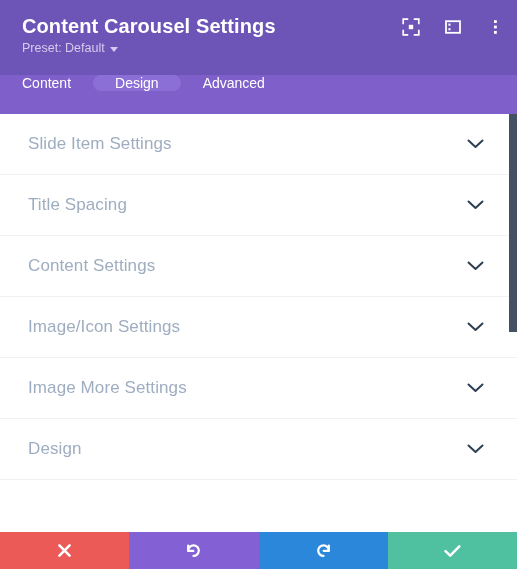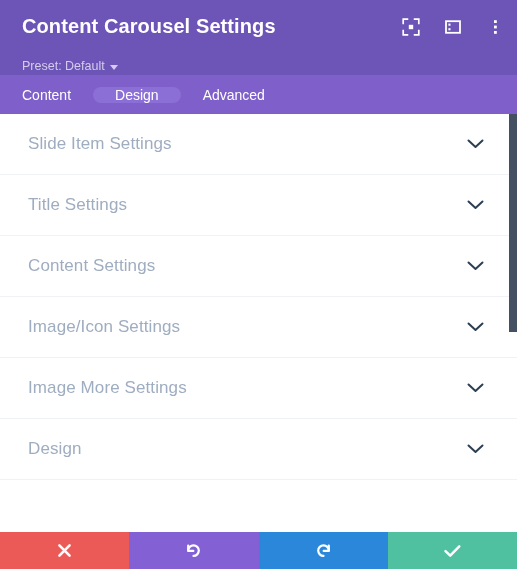--- a/index.html
+++ b/index.html
@@ -38,21 +38,21 @@
     font-size: 20px;
     font-weight: bold;
     letter-spacing: 0.1px;
     line-height: 24px;
     margin: 0;
   }
   .header-preset {
     color: #d6cbee;
     font-size: 12.5px;
     line-height: 16px;
-    margin-top: 20px;
+    margin-top: 2px;
     display: inline-flex;
     align-items: center;
     gap: 5px;
     cursor: pointer;
   }
   .caret-down {
     display: inline-block;
     width: 0; height: 0;
     border-left: 4px solid transparent;
     border-right: 4px solid transparent;
@@ -78,21 +78,21 @@
     color: #ffffff;
   }
   .hicon svg { display: block; }
 
   
   .tabs {
     flex: 0 0 39px;
     height: 39px;
     background: #7f5fc9;
     display: flex;
-    align-items: center;
+    align-items: flex-start;
   }
   .tab {
     display: flex;
     align-items: center;
     justify-content: center;
     color: #ffffff;
     font-size: 14px;
     padding: 0 22px;
     cursor: pointer;
     white-space: nowrap;
@@ -282,21 +282,21 @@
       <div class="acc-row">
         <span class="acc-label">Slide Item Settings</span>
         <span class="chev">
           <svg width="17" height="10" viewBox="0 0 17 10" fill="none">
             <path d="M1.5 1.5 L8.5 8 L15.5 1.5" stroke="#2c3e52" stroke-width="2" stroke-linecap="round" stroke-linejoin="round"></path>
           </svg>
         </span>
       </div>
 
       <div class="acc-row">
-        <span class="acc-label">Title Settings</span>
+        <span class="acc-label">Title Spacing</span>
         <span class="chev">
           <svg width="17" height="10" viewBox="0 0 17 10" fill="none">
             <path d="M1.5 1.5 L8.5 8 L15.5 1.5" stroke="#2c3e52" stroke-width="2" stroke-linecap="round" stroke-linejoin="round"></path>
           </svg>
         </span>
       </div>
 
       <div class="acc-row">
         <span class="acc-label">Content Settings</span>
         <span class="chev">

